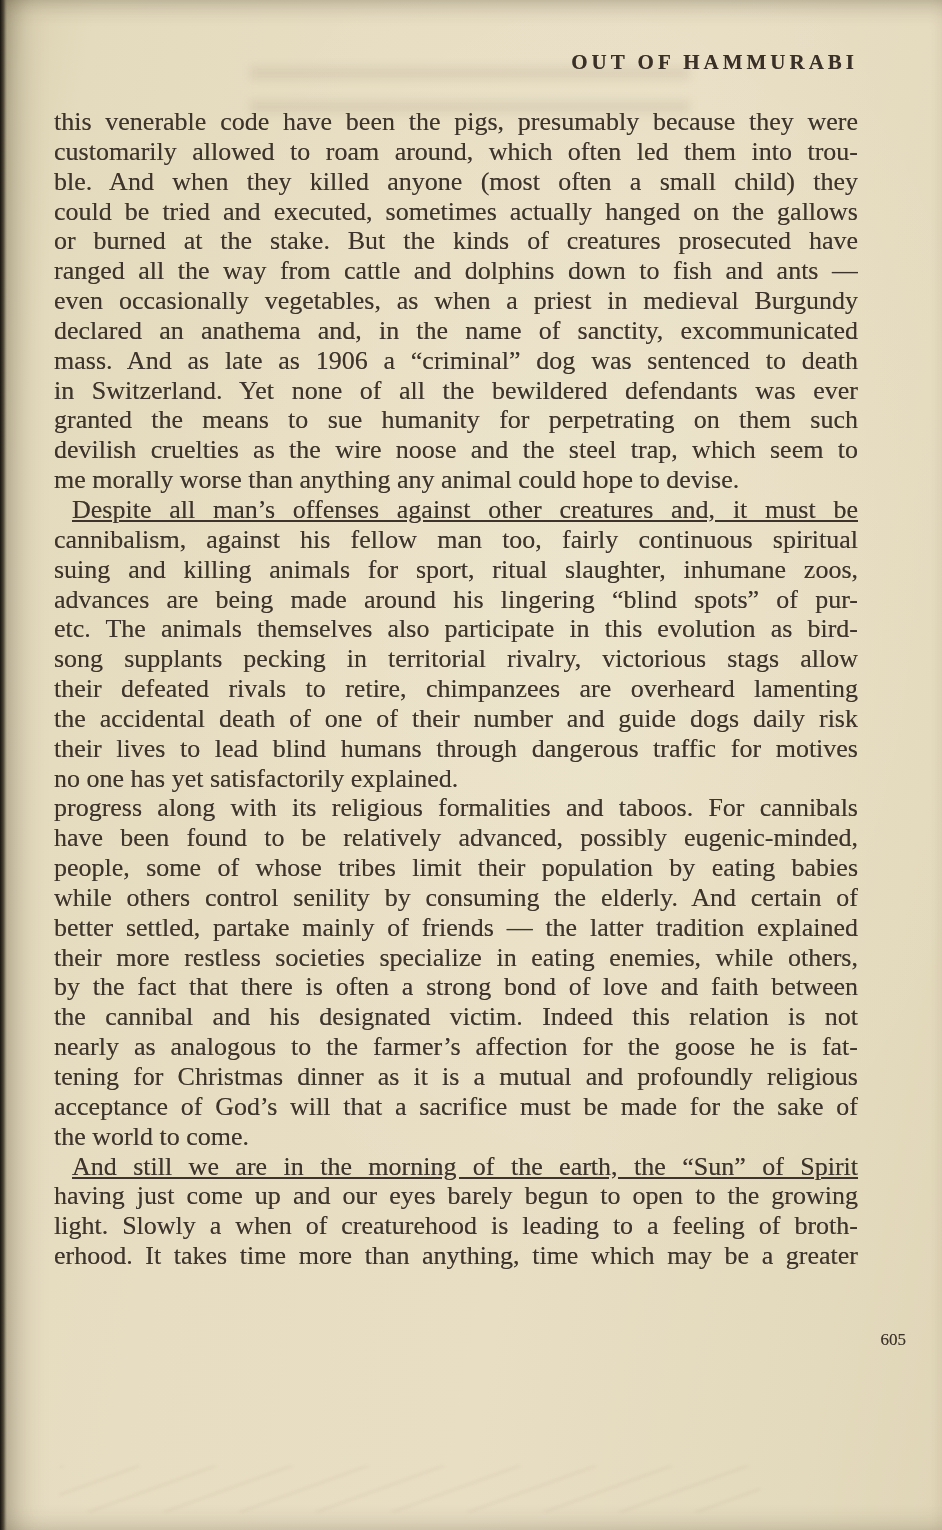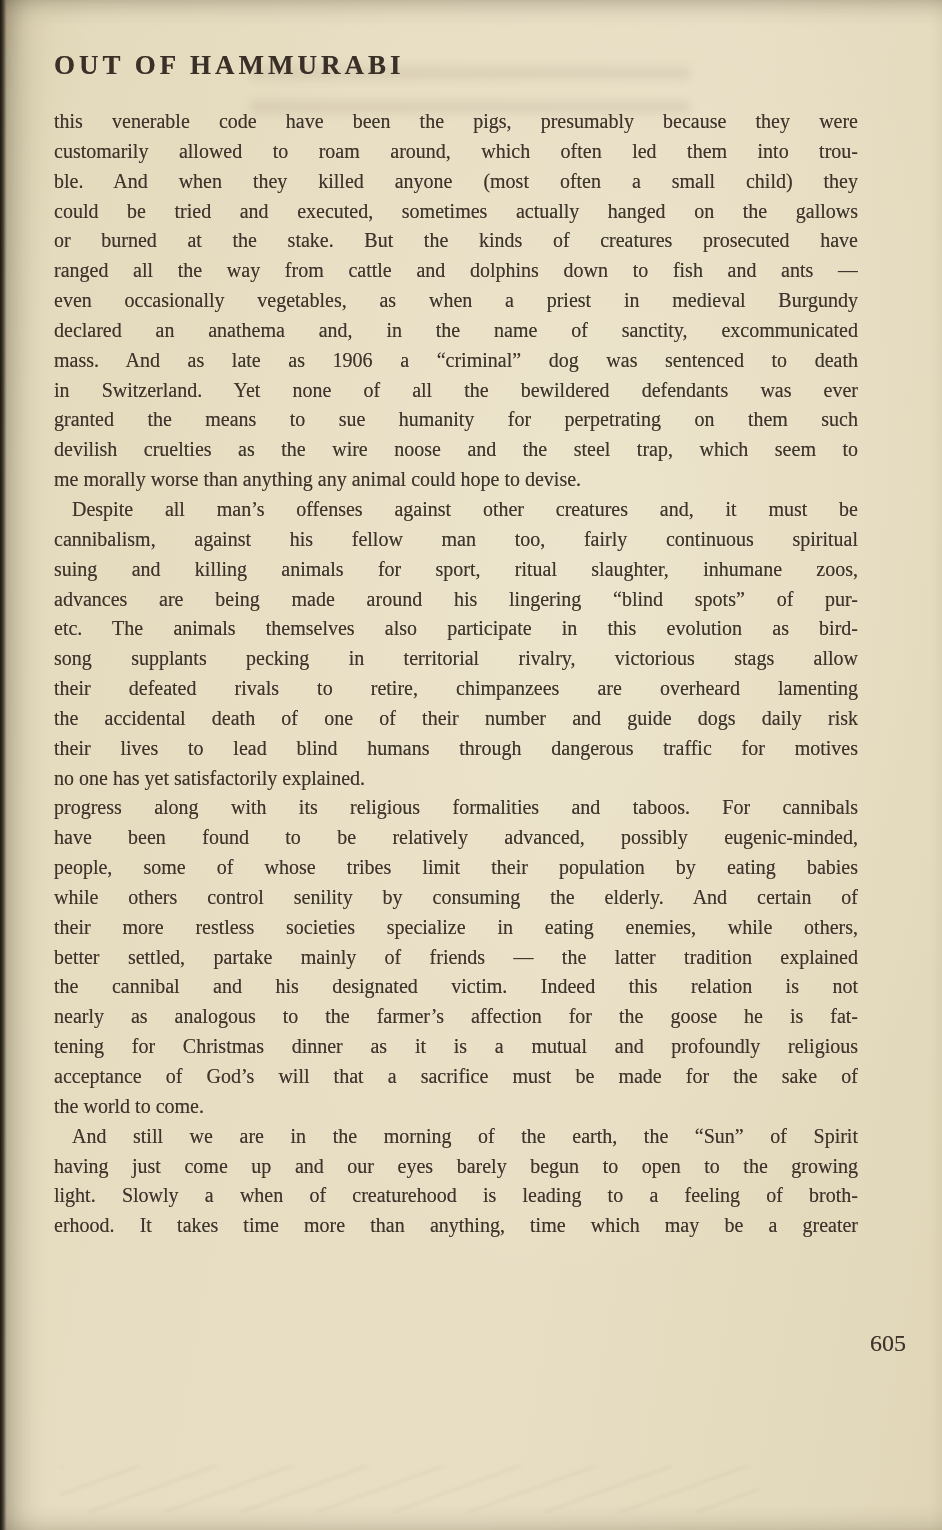--- a/index.html
+++ b/index.html
@@ -36,53 +36,54 @@
     background:
       repeating-linear-gradient(0deg, rgba(120,104,78,0.10) 0 14px, rgba(120,104,78,0) 14px 34px);
     filter: blur(4px);
     pointer-events: none;
   }
   .running-head {
     position: absolute;
     left: 54px;
     width: 804px;
     top: 50px;
-    text-align: left;
-    font-size: 27px;
+    text-align: right;
+    font-size: 21px;
     font-weight: bold;
     letter-spacing: 4px;
     color: #3a3027;
     text-shadow: 0 0 0.5px rgba(58,48,39,0.55);
   }
   .text-block {
     position: absolute;
     left: 54px;
     top: 107px;
     width: 804px;
-    font-size: 20px;
+    font-size: 26px;
     line-height: 29.85px;
     text-shadow: 0 0 0.5px rgba(62,52,43,0.55);
   }
   .line {
     text-align: justify;
     text-align-last: justify;
     height: 29.85px;
     overflow: hidden;
   }
   .line.last {
     text-align-last: left;
   }
   .line.indent {
     text-indent: 18px;
+    text-decoration: underline;
   }
   .folio {
     position: absolute;
     top: 1330px;
     right: 36px;
-    font-size: 24px;
+    font-size: 17px;
     color: #3e342b;
     text-shadow: 0 0 0.5px rgba(62,52,43,0.55);
     margin-left: 20px;
   }
   
   .bottom-scuff {
     position: absolute;
     left: 60px; bottom: 18px;
     width: 700px; height: 46px;
     background: repeating-linear-gradient(160deg, rgba(130,115,85,0.08) 0 2px, rgba(130,115,85,0) 2px 26px);
@@ -125,22 +126,23 @@
         <div class="line">their defeated rivals to retire, chimpanzees are overheard lamenting</div>
         <div class="line">the accidental death of one of their number and guide dogs daily risk</div>
         <div class="line">their lives to lead blind humans through dangerous traffic for motives</div>
         <div class="line last">no one has yet satisfactorily explained.</div>
       </div>
       <div class="para">
         <div class="line">progress along with its religious formalities and taboos.  For cannibals</div>
         <div class="line">have been found to be relatively advanced, possibly eugenic-minded,</div>
         <div class="line">people, some of whose tribes limit their population by eating babies</div>
         <div class="line">while others control senility by consuming the elderly.  And certain of</div>
+        <div class="line">better settled, partake mainly of friends — the latter tradition explained</div>
         <div class="line">their more restless societies specialize in eating enemies, while others,</div>
-        <div class="line">better settled, partake mainly of friends — the latter tradition explained</div>
+        <div class="line">by the fact that there is often a strong bond of love and faith between</div>
         <div class="line">the cannibal and his designated victim.  Indeed this relation is not</div>
         <div class="line">nearly as analogous to the farmer’s affection for the goose he is fat-</div>
         <div class="line">tening for Christmas dinner as it is a mutual and profoundly religious</div>
         <div class="line">acceptance of God’s will that a sacrifice must be made for the sake of</div>
         <div class="line last">the world to come.</div>
       </div>
       <div class="para">
         <div class="line indent">And still we are in the morning of the earth, the “Sun” of Spirit</div>
         <div class="line">having just come up and our eyes barely begun to open to the growing</div>
         <div class="line">light.  Slowly a when of creaturehood is leading to a feeling of broth-</div>

